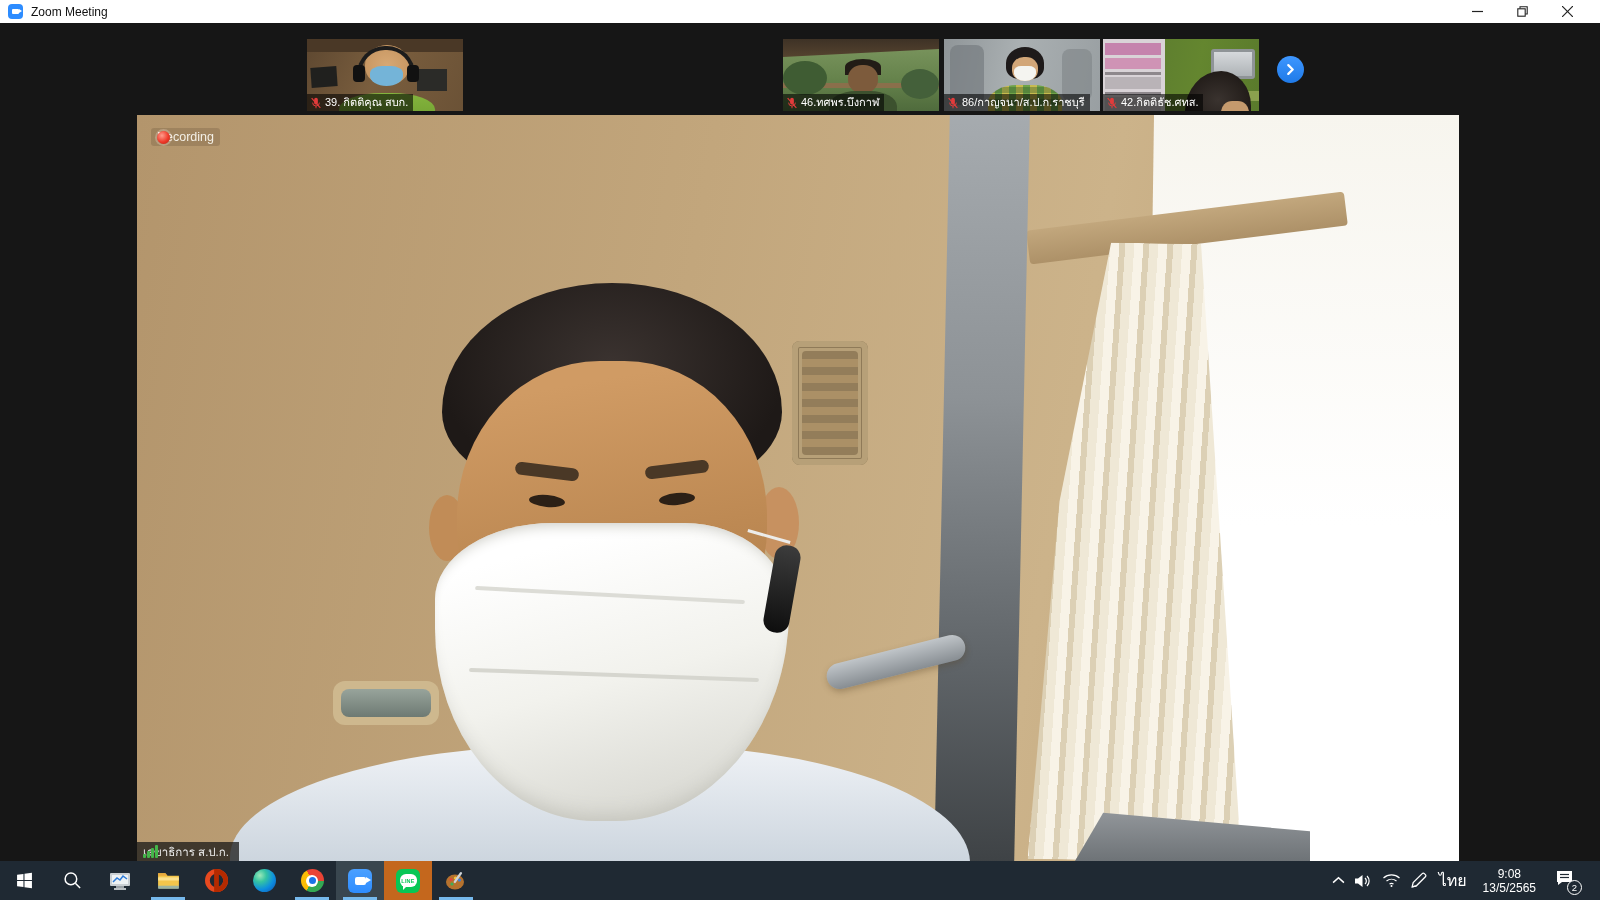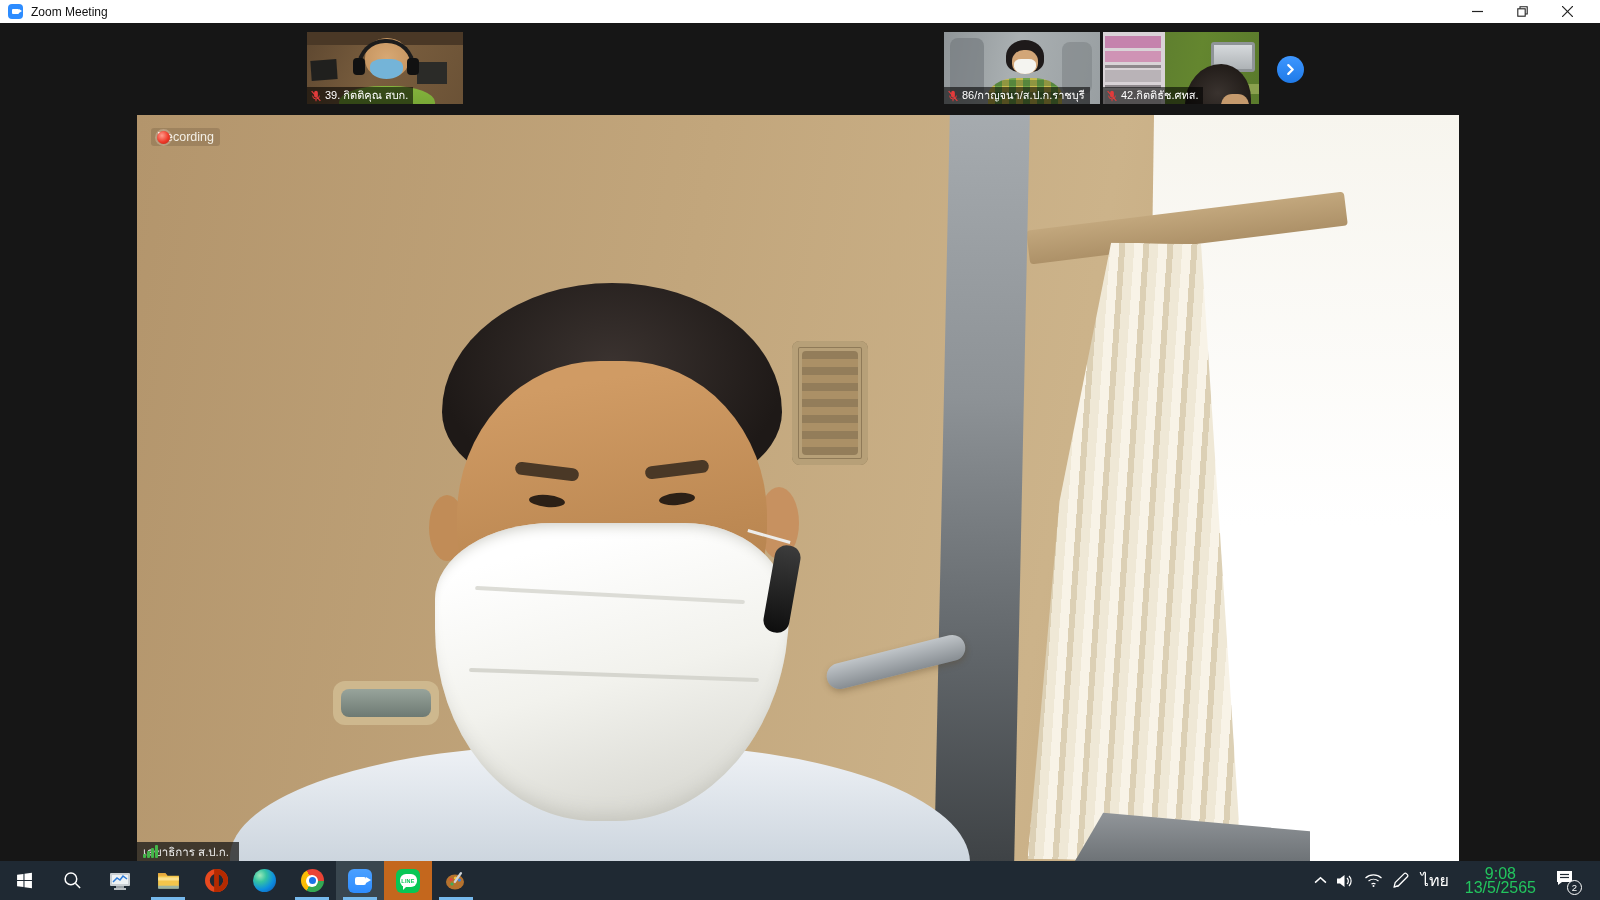--- a/index.html
+++ b/index.html
@@ -17,21 +17,21 @@
     border-left:3px solid #fff; border-top:2.5px solid transparent; border-bottom:2.5px solid transparent; }
   #title-text { margin-left:8px; font-size:12px; color:#111; }
   .win-controls { position:absolute; right:10px; top:0; height:23px; display:flex; }
   .win-btn { width:45px; height:23px; display:flex; align-items:center; justify-content:center; }
   .win-btn svg { display:block; }
 
   
   #client { position:absolute; left:0; top:23px; width:1600px; height:838px; background:#161616; }
 
   
-  .thumb { position:absolute; top:9px; height:72px; width:156px; background:#000; overflow:hidden; }
+  .thumb { position:absolute; top:16px; height:72px; width:156px; background:#000; overflow:hidden; }
   .scene { position:absolute; inset:0; }
   .scene div { position:absolute; }
   .tlabel { position:absolute; left:0; bottom:0; max-width:156px; background:rgba(0,0,0,.58);
     color:#fff; font-size:11px; line-height:17px; padding:0 5px 0 3px; display:flex; align-items:center;
     gap:3px; white-space:nowrap; overflow:hidden; }
   .micmute { flex:0 0 auto; width:12px; height:12px; }
 
   #strip-next { position:absolute; left:1277px; top:33px; width:27px; height:27px; border-radius:50%;
     background:linear-gradient(#3e97ff,#1f7ae8); display:flex; align-items:center; justify-content:center; }
 
@@ -123,21 +123,21 @@
   .line-icon { width:24px; height:24px; border-radius:6px; background:#06c755;
     display:flex; align-items:center; justify-content:center; }
   .line-bubble { width:17px; height:13px; background:#fff; border-radius:6px; position:relative;
     display:flex; align-items:center; justify-content:center; font-size:5.5px; font-weight:bold; color:#06c755; letter-spacing:.2px; }
   .line-bubble:after { content:""; position:absolute; left:3px; bottom:-3px;
     border-top:4px solid #fff; border-right:4px solid transparent; }
 
   #tray { margin-left:auto; display:flex; align-items:center; gap:9px; padding-right:6px; }
   .tray-ic { display:flex; align-items:center; justify-content:center; }
   #lang { color:#fff; font-size:16px; padding:0 3px; }
-  #clock { color:#22c55e; font-size:16px; line-height:14px; text-align:center; padding:0 4px; }
+  #clock { color:#ffffff; font-size:12px; line-height:14px; text-align:center; padding:0 4px; }
   #action-center { position:relative; padding:0 6px; }
   .ac-badge { position:absolute; right:-2px; bottom:-4px; width:15px; height:15px; border-radius:50%;
     background:#1f2933; border:1.5px solid #fff; color:#fff; font-size:9.5px; display:flex;
     align-items:center; justify-content:center; }
   #show-desktop { width:5px; border-left:1px solid #46525c; }
 </style>
 </head>
 <body>
 
 <div id="screen">
@@ -188,20 +188,40 @@
             <path d="M8 1a2.5 2.5 0 0 1 2.5 2.5v4A2.5 2.5 0 0 1 8 10 2.5 2.5 0 0 1 5.5 7.5v-4A2.5 2.5 0 0 1 8 1z" fill="#e23b3b"></path>
             <path d="M3.5 7.5a4.5 4.5 0 0 0 9 0M8 12v3" stroke="#e23b3b" stroke-width="1.3" fill="none"></path>
             <line x1="2.2" y1="1.6" x2="13.8" y2="14.4" stroke="#e23b3b" stroke-width="1.6"></line>
           </svg>
         <span>39. กิตติคุณ สบก.</span>
       </div>
     </div>
 
 
 
+    <div class="thumb" style="left:783px">
+      <div class="scene">
+        <div style="inset:0;background:linear-gradient(#7d9760 0%,#66834c 55%,#4f6b3c)"></div>
+        <div style="left:0;top:0;width:158px;height:18px;background:linear-gradient(#3e3226,#55432f);clip-path:polygon(0 0,100% 0,100% 55%,0 100%)"></div>
+        <div style="left:0;top:44px;width:158px;height:5px;background:#8a6f4b"></div>
+        <div style="left:0;bottom:16px;width:44px;height:34px;background:#3f5c33;border-radius:50%"></div>
+        <div style="right:0;bottom:12px;width:38px;height:30px;background:#44603a;border-radius:50%"></div>
+        <div style="left:62px;top:20px;width:36px;height:16px;background:#221c16;border-radius:50% 50% 0 0"></div>
+        <div style="left:65px;top:26px;width:30px;height:28px;background:#7d5b3c;border-radius:46%"></div>
+        <div style="left:46px;top:52px;width:68px;height:38px;background:#3c512e;border-radius:40% 40% 0 0"></div>
+      </div>
+      <div class="tlabel">
+        <svg class="micmute" viewBox="0 0 16 16">
+            <path d="M8 1a2.5 2.5 0 0 1 2.5 2.5v4A2.5 2.5 0 0 1 8 10 2.5 2.5 0 0 1 5.5 7.5v-4A2.5 2.5 0 0 1 8 1z" fill="#e23b3b"></path>
+            <path d="M3.5 7.5a4.5 4.5 0 0 0 9 0M8 12v3" stroke="#e23b3b" stroke-width="1.3" fill="none"></path>
+            <line x1="2.2" y1="1.6" x2="13.8" y2="14.4" stroke="#e23b3b" stroke-width="1.6"></line>
+          </svg>
+        <span>46.ทศพร.บึงกาฬ</span>
+      </div>
+    </div>
 
     <div class="thumb" style="left:944px">
       <div class="scene">
         <div style="inset:0;background:linear-gradient(100deg,#8f9598 0%,#aab0b2 45%,#999fa2 100%)"></div>
         <div style="left:6px;top:6px;width:34px;height:60px;background:#767c80;border-radius:8px;opacity:.7"></div>
         <div style="left:118px;top:10px;width:30px;height:52px;background:#83898c;border-radius:8px;opacity:.7"></div>
         <div style="left:62px;top:8px;width:38px;height:32px;background:#1e1a1a;border-radius:50% 50% 35% 35%"></div>
         <div style="left:68px;top:18px;width:26px;height:24px;background:#d2a678;border-radius:45%"></div>
         <div style="left:70px;top:27px;width:22px;height:15px;background:#f4f4f0;border-radius:35% 35% 55% 55%"></div>
         <div style="left:44px;top:46px;width:74px;height:44px;border-radius:40% 40% 0 0;background:repeating-linear-gradient(0deg,rgba(40,80,40,.35) 0 6px,rgba(0,0,0,0) 6px 12px),repeating-linear-gradient(90deg,#c7bb4e 0 7px,#6fa348 7px 14px)"></div>

